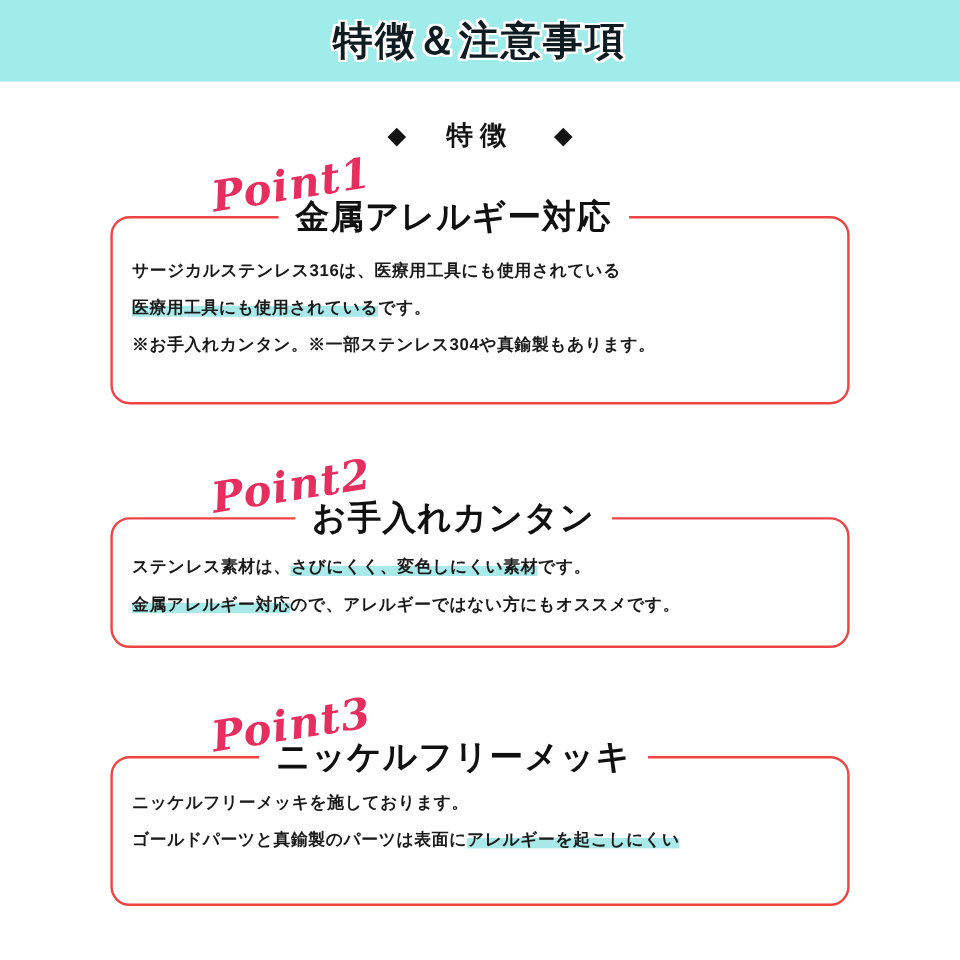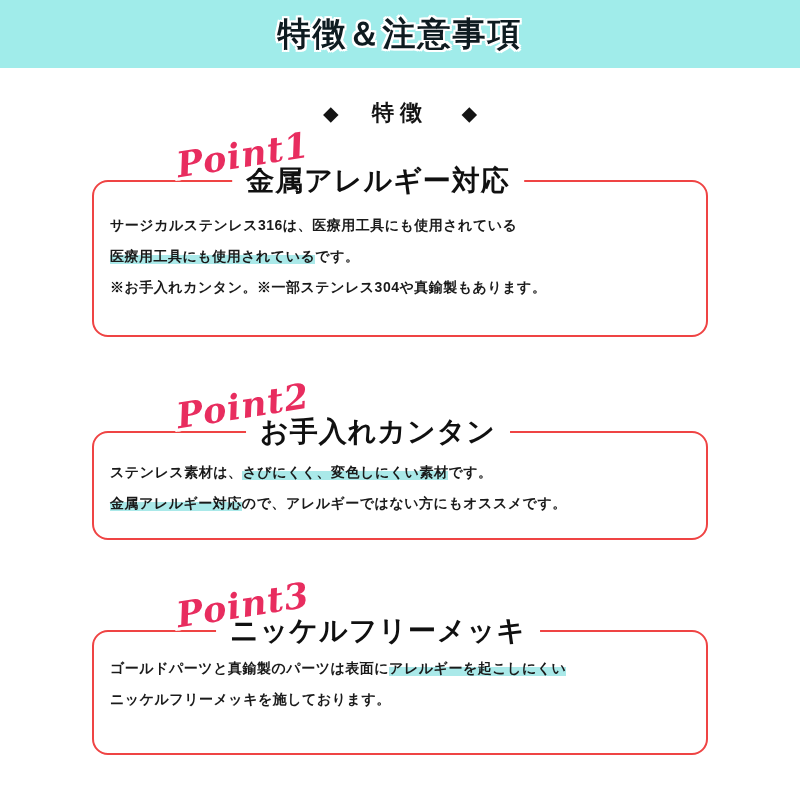--- a/index.html
+++ b/index.html
@@ -141,20 +141,20 @@
             <div class="line"><span class="hl">金属アレルギー対応</span><span>ので、アレルギーではない方にもオススメです。</span></div>
           </div>
       </div>
     </div>
 
     <div class="point-section s3">
       <div class="point-badge">Point3</div>
       <div class="point-box">
         <div class="point-title">ニッケルフリーメッキ</div>
         <div class="point-lines">
+            <div class="line"><span>ニッケルフリーメッキを施しております。</span></div>
             <div class="line"><span>ゴールドパーツと真鍮製のパーツは表面に</span><span class="hl">アレルギーを起こしにくい</span></div>
-            <div class="line"><span>ニッケルフリーメッキを施しております。</span></div>
           </div>
       </div>
     </div>
   </div>
 
 </div>
 
 </body></html>

